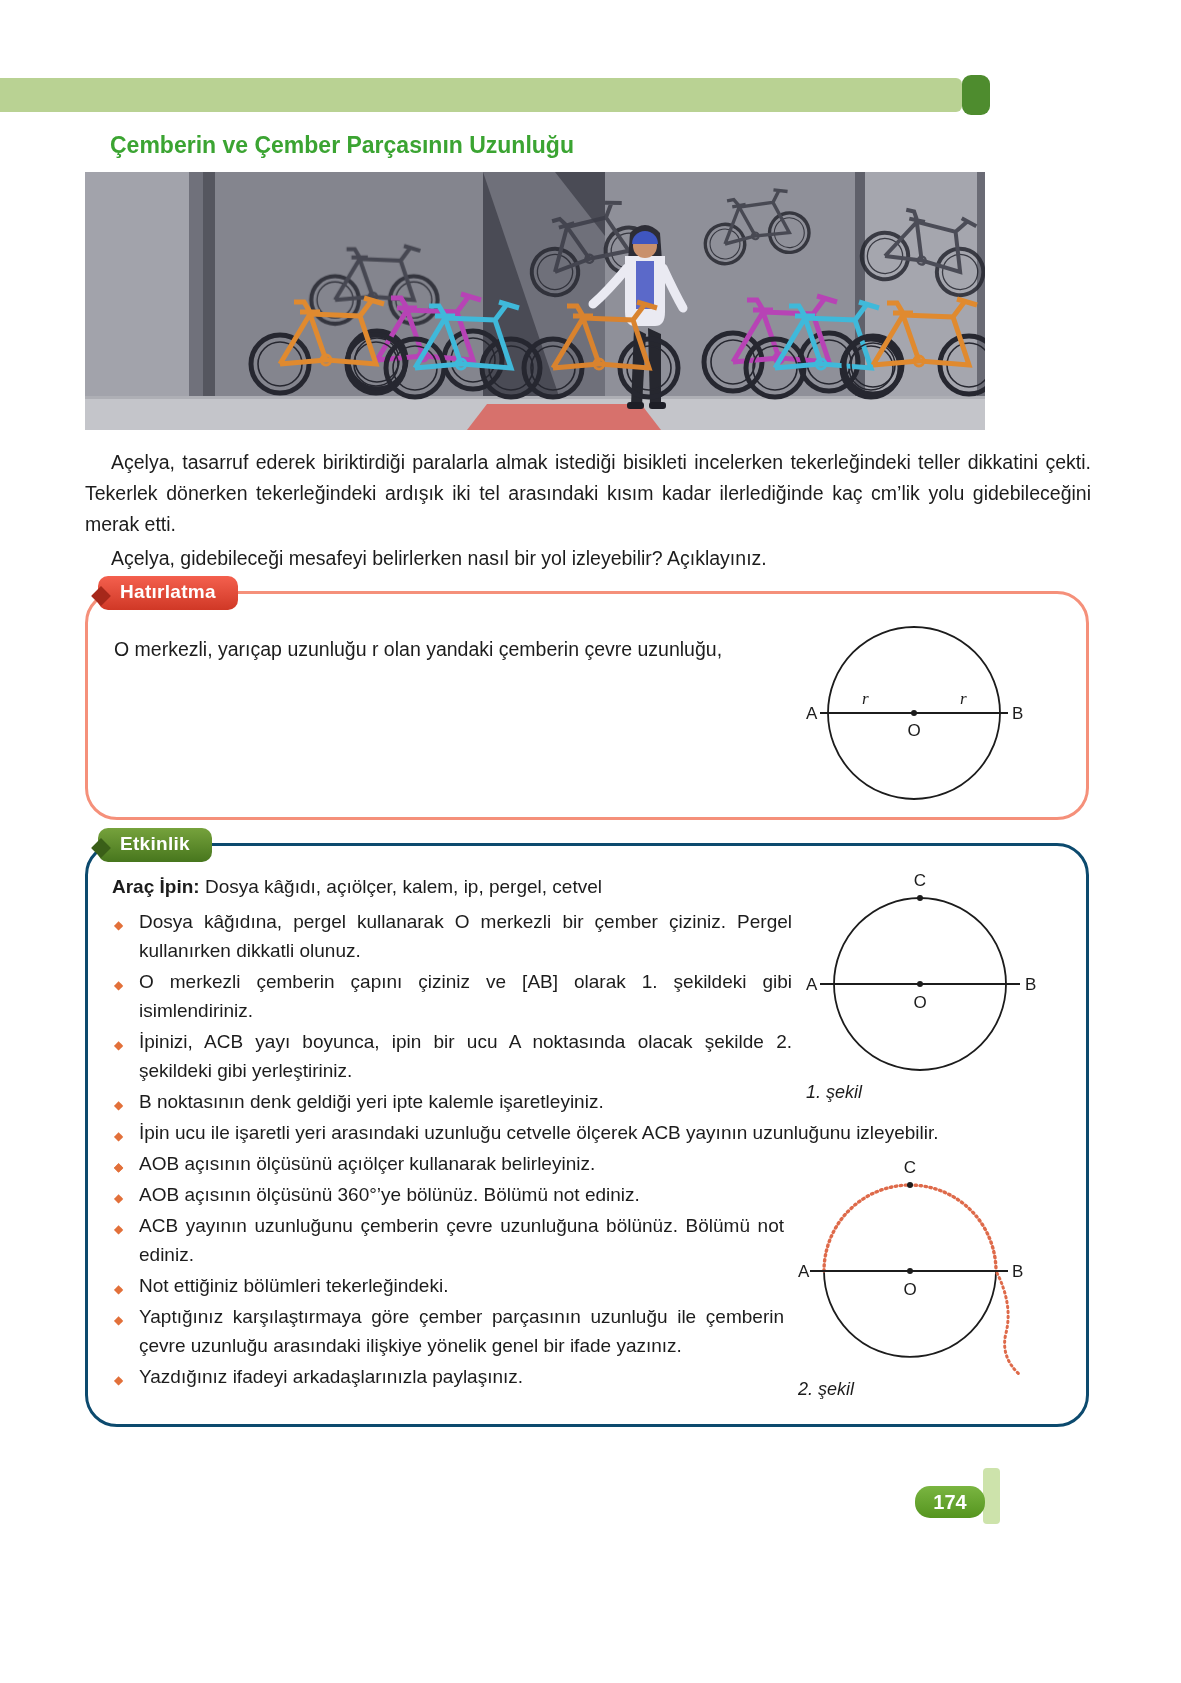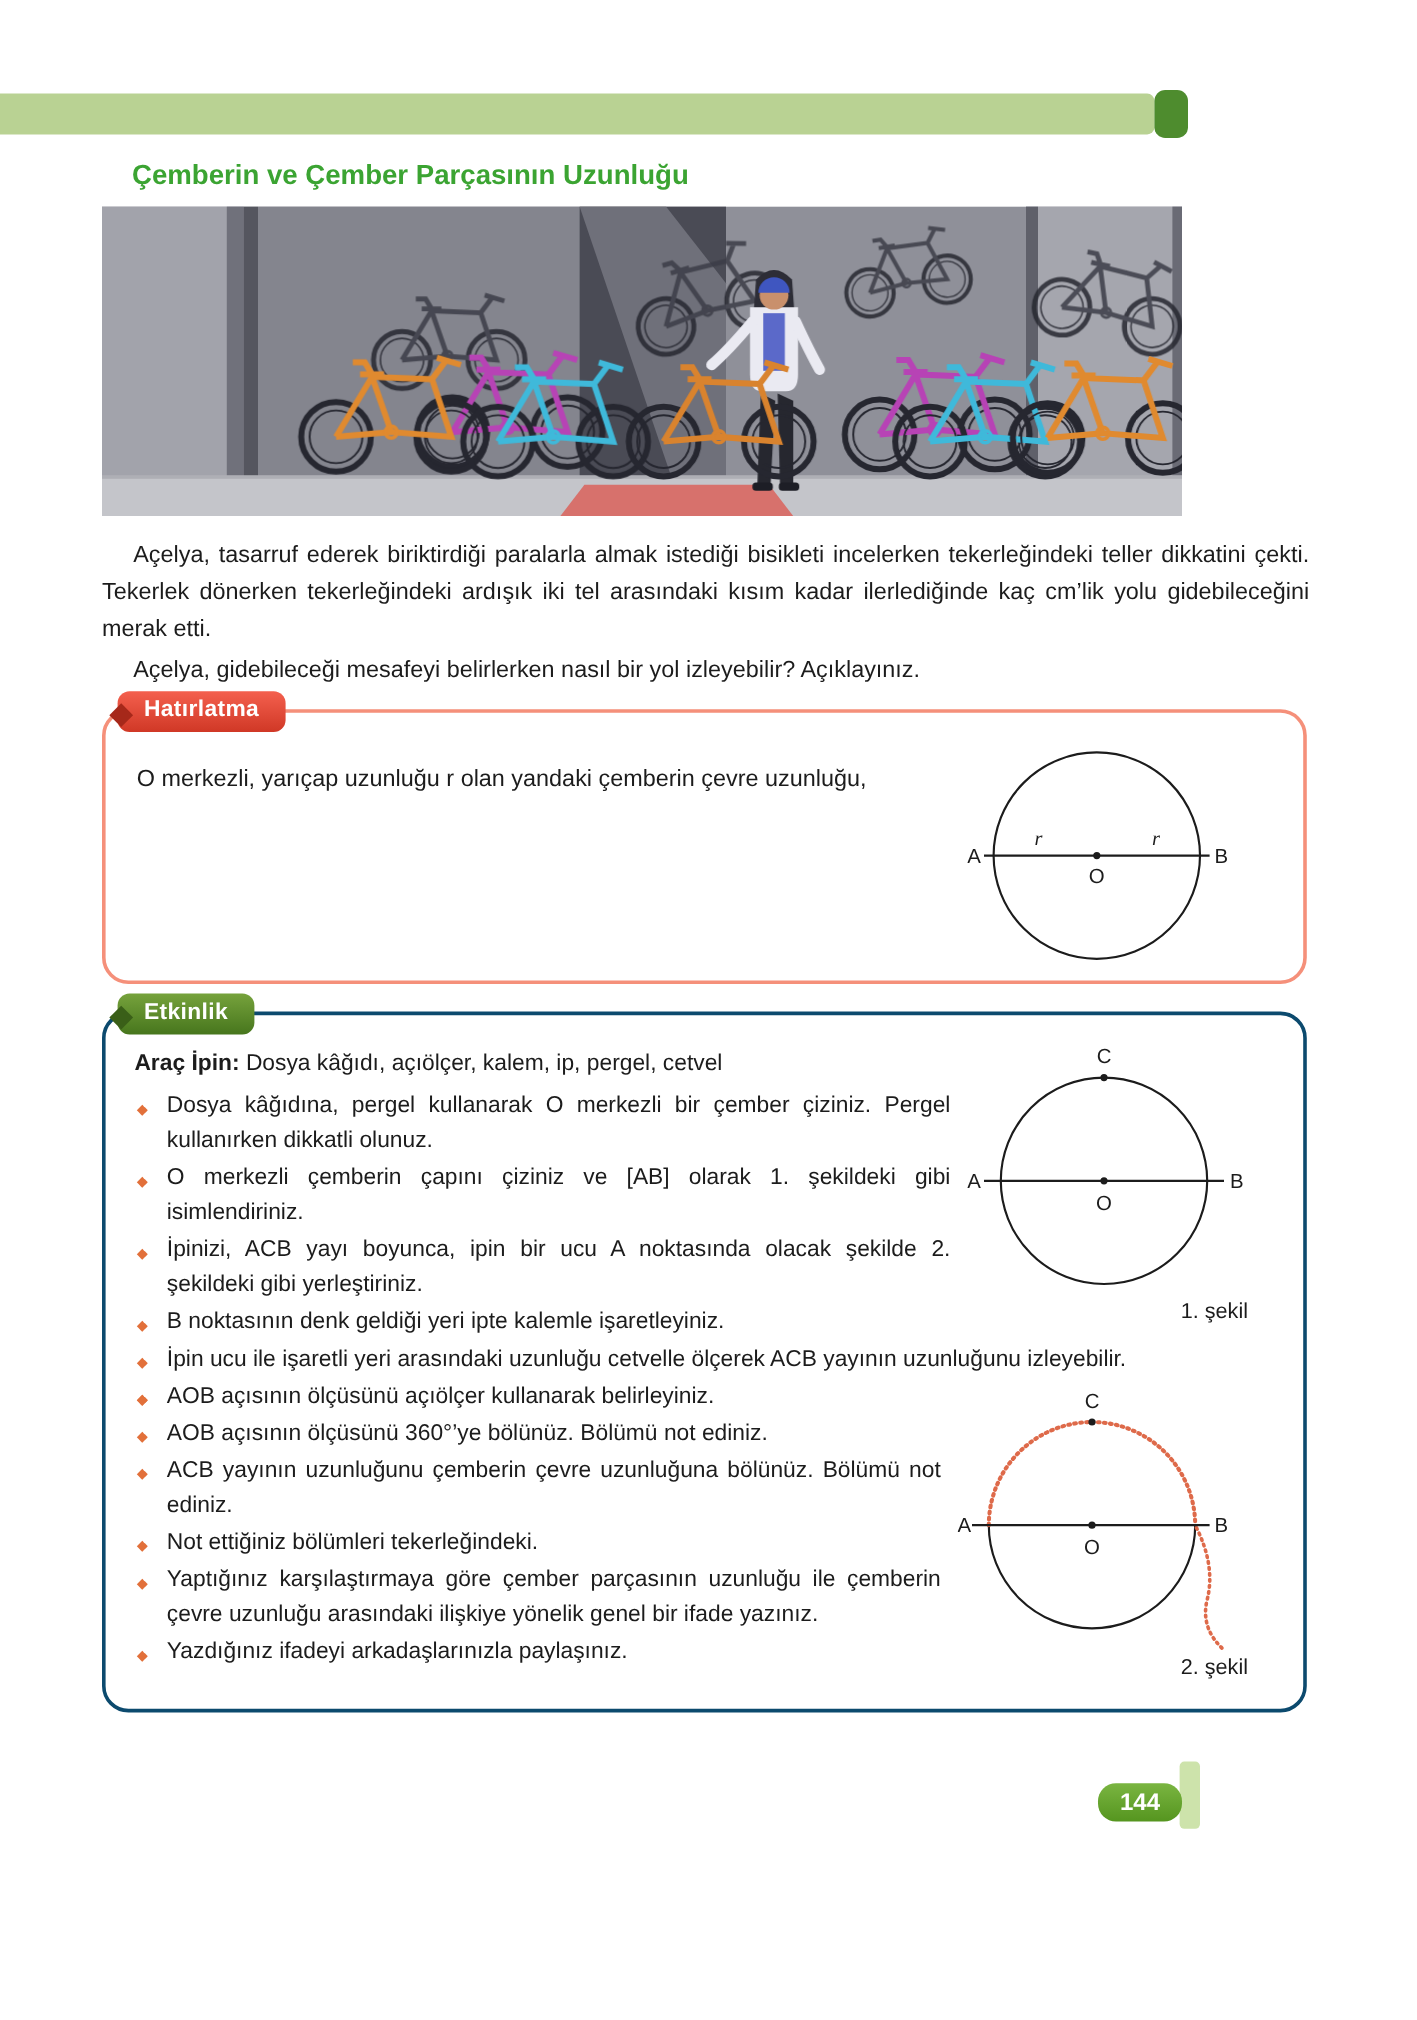--- a/index.html
+++ b/index.html
@@ -13,21 +13,21 @@
 
   .title { position:absolute; left:110px; top:132px; font-size:23px; font-weight:bold; color:#3ba432; }
 
   .illustration { position:absolute; left:85px; top:172px; width:900px; height:258px; }
   .illustration svg { display:block; width:100%; height:100%; }
 
   .para { position:absolute; left:85px; width:1006px; font-size:19.5px; line-height:31px; text-align:justify; }
   .para1 { top:447px; text-indent:26px; }
   .para2 { top:543px; text-indent:26px; text-align:left; }
 
-  .box { position:absolute; left:85px; width:1004px; background:#fff; border-radius:22px; }
+  .box { position:absolute; left:85px; width:1004px; background:#fff; border-radius:32px; }
   .hatirlatma { top:591px; height:229px; border:3px solid #f5907a; }
   .etkinlik { top:843px; border:3px solid #0c4a6e; }
 
   .ribbon { position:absolute; top:-18px; left:10px; color:#fff; font-weight:bold; font-size:19px;
             padding:5px 22px 7px; border-radius:10px; z-index:2; letter-spacing:0.3px; }
   .ribbon.red { background:linear-gradient(#f4604e,#d03826); }
   .ribbon.green { background:linear-gradient(#76a23c,#47761d); }
   .ribbon::before { content:""; position:absolute; width:14px; height:14px; left:-4px; top:13px; transform:rotate(45deg); z-index:-1; }
   .ribbon.red::before { background:#a6281a; }
   .ribbon.green::before { background:#3a5f18; }
@@ -43,21 +43,21 @@
 
   ul.items { list-style:none; }
   ul.items li { position:relative; padding-left:27px; font-size:19px; line-height:29px; margin-bottom:2px; text-align:justify; }
   .diamond { position:absolute; left:2px; top:1px; }
   .diamond::before { content:"◆"; font-size:12px; color:#e2703a; }
 
   figure.fig { float:right; margin:0 24px 8px 14px; }
   figure.fig1 { width:234px; margin-top:-4px; }
   figure.fig2 { width:242px; clear:right; margin-top:6px; }
   figure.fig svg { display:block; }
-  figcaption { text-align:right; font-size:18px; margin-top:2px; color:#1c1c1c; }
+  figcaption { text-align:left; font-size:18px; margin-top:2px; color:#1c1c1c;font-style:italic; }
 
   .svg-label { font-family:"Liberation Sans", sans-serif; font-size:17px; fill:#1c1c1c; }
   .svg-label-i { font-family:"Liberation Serif", serif; font-style:italic; font-size:17px; fill:#1c1c1c; }
 
   .page-tab { position:absolute; left:983px; top:1468px; width:17px; height:56px; background:#cde3ab; border-radius:4px; }
   .page-badge { position:absolute; left:915px; top:1486px; width:70px; height:32px; background:linear-gradient(#7ab541,#55951f);
                 border-radius:15px; color:#fff; font-weight:bold; font-size:20px; text-align:center; line-height:32px; }
 </style>
 </head>
 <body>
@@ -210,15 +210,15 @@
         <li><span class="diamond"></span><span>ACB yayının uzunluğunu çemberin çevre uzunluğuna bölünüz. Bölümü not ediniz.</span></li>
         <li><span class="diamond"></span><span>Not ettiğiniz bölümleri tekerleğindeki.</span></li>
         <li><span class="diamond"></span><span>Yaptığınız karşılaştırmaya göre çember parçasının uzunluğu ile çemberin çevre uzunluğu arasındaki ilişkiye yönelik genel bir ifade yazınız.</span></li>
         <li><span class="diamond"></span><span>Yazdığınız ifadeyi arkadaşlarınızla paylaşınız.</span></li>
       </ul>
 
     </div>
   </div>
 
   <div class="page-tab"></div>
-  <div class="page-badge">144</div>
+  <div class="page-badge">174</div>
 
 </div>
 
 </body></html>

